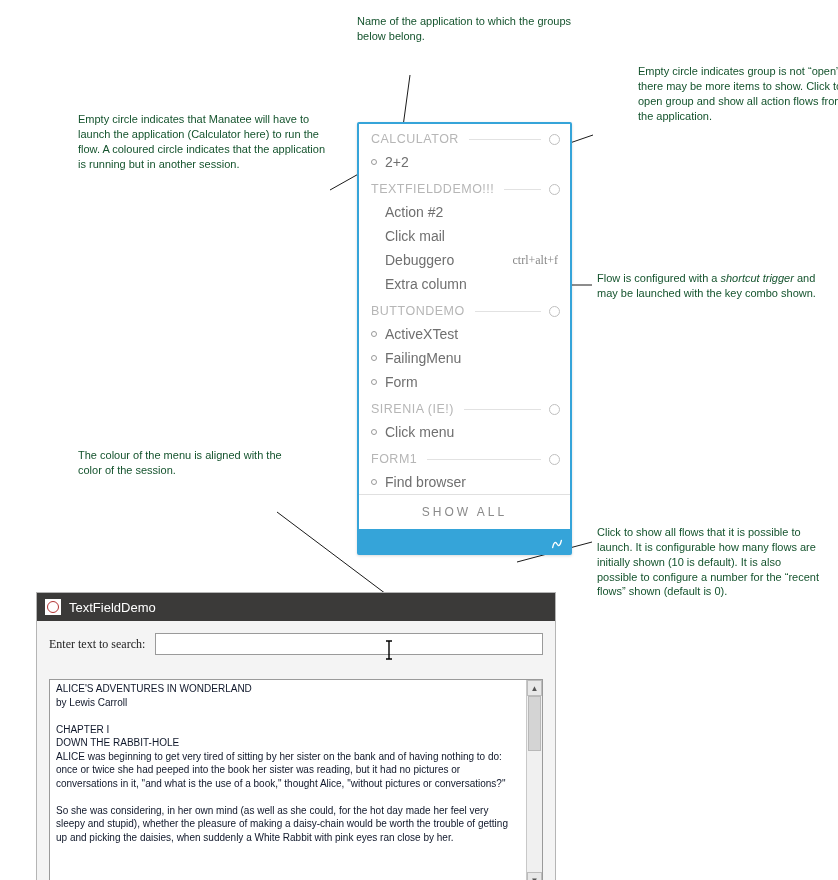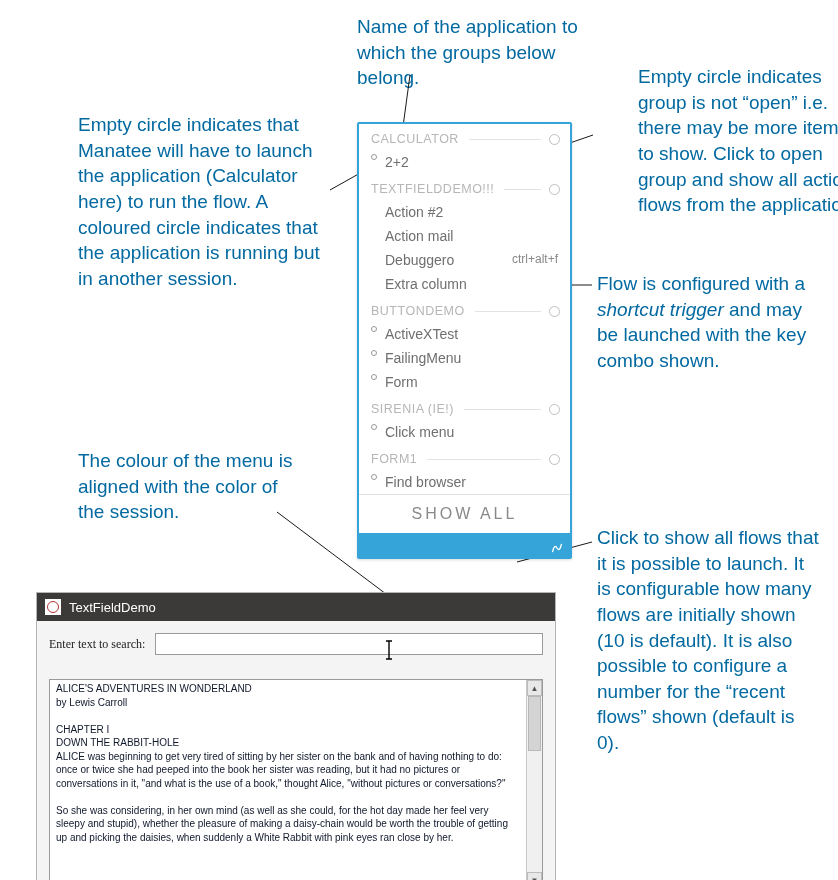--- a/index.html
+++ b/index.html
@@ -7,23 +7,23 @@
     font-family: "Segoe UI", -apple-system, sans-serif;
     font-size: 14px;
     color: #222;
     background: #fff;
     width: 838px;
     height: 880px;
     position: relative;
   }
   .annot {
     position: absolute;
-    font-size: 19px;
+    font-size: 11px;
     line-height: 1.35;
-    color: #0369a1;
+    color: #14532d;
     width: 230px;
   }
   .svg-layer {
     position: absolute;
     top: 0; left: 0;
     width: 838px;
     height: 880px;
     pointer-events: none;
   }
 
@@ -56,42 +56,43 @@
   }
   .bigcircle {
     width: 11px; height: 11px;
     border: 1px solid #bfbfbf;
     border-radius: 50%;
     display: inline-block;
     background: #fff;
   }
   .flow {
     display: flex;
+    align-items: center;
     padding: 4px 12px 4px 12px;
     color: #6f6f6f;
     font-size: 14px;
   }
   .flow .dot {
     width: 6px; height: 6px;
     border: 1px solid #999;
     border-radius: 50%;
     margin-right: 8px;
     flex: 0 0 auto;
   }
   .flow .dot-spacer { width: 14px; flex: 0 0 auto; }
   .flow .f-label { flex: 1 1 auto; }
-  .flow .shortcut { font-size: 12px; color: #888; }
+  .flow .shortcut { font-size: 12px; color: #888; font-family: Liberation Serif, serif; }
   .showall-wrap {
     border-top: 1px solid #e0e0e0;
     text-align: center;
   }
   .showall {
     padding: 10px 0 10px;
     letter-spacing: 3px;
-    font-size: 16px;
+    font-size: 12px;
     color: #8a8a8a;
   }
   .sess-bar {
     height: 24px;
     background: #35a4d9;
     position: relative;
   }
   .sess-bar .flick {
     position: absolute;
     right: 6px; bottom: 2px;
@@ -229,21 +230,21 @@
     <span class="gh-label">TEXTFIELDDEMO!!!</span>
     <span class="gh-line"></span>
     <span class="bigcircle"></span>
   </div>
   <div class="flow">
     <span class="dot-spacer"></span>
     <span class="f-label">Action #2</span>
   </div>
   <div class="flow">
     <span class="dot-spacer"></span>
-    <span class="f-label">Action mail</span>
+    <span class="f-label">Click mail</span>
   </div>
   <div class="flow">
     <span class="dot-spacer"></span>
     <span class="f-label">Debuggero</span>
     <span class="shortcut">ctrl+alt+f</span>
   </div>
   <div class="flow">
     <span class="dot-spacer"></span>
     <span class="f-label">Extra column</span>
   </div>

